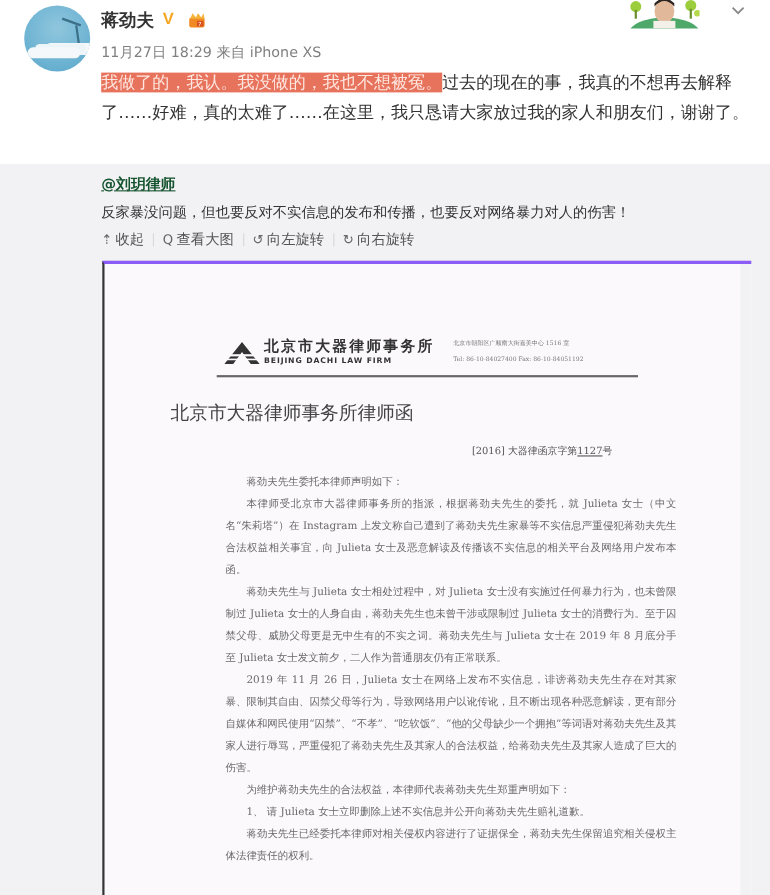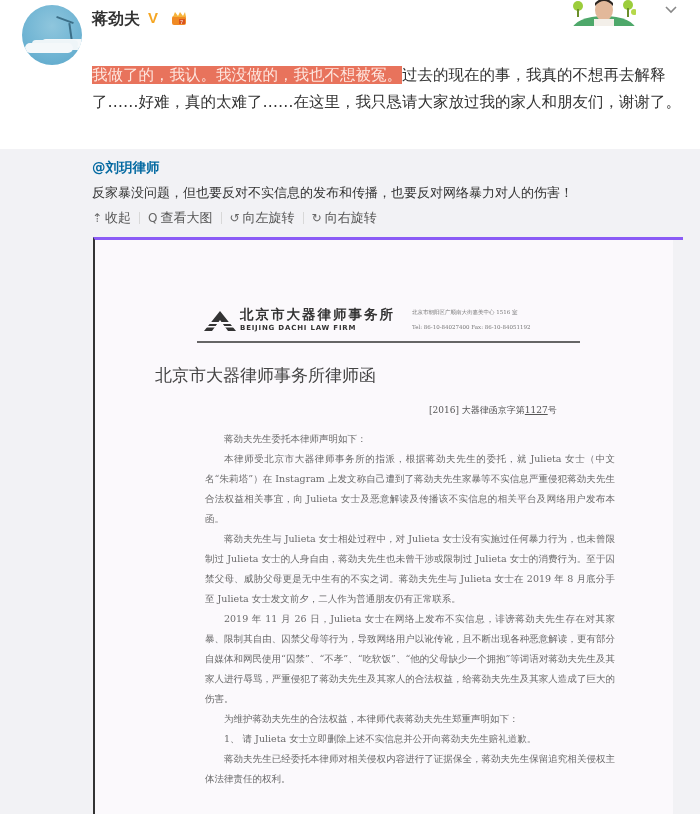--- a/index.html
+++ b/index.html
@@ -45,21 +45,21 @@
   .banner {
     position: absolute; left: 572px; top: 0; width: 64px; height: 26px;
   }
   .chevron {
     position: absolute; left: 664px; top: 3px; width: 14px; height: 14px;
   }
 
   
   .repost { position: absolute; left: 0; top: 149px; width: 700px; height: 665px; background: #f2f2f5; }
   .repost-author {
-    position: absolute; left: 92px; top: 10px; font-size: 13.5px; color: #0369a1; font-weight: bold;
+    position: absolute; left: 92px; top: 10px; font-size: 13.5px; color: #14532d; font-weight: bold; text-decoration: underline;
   }
   .repost-text {
     position: absolute; left: 92px; top: 35px; font-size: 13px; color: #333;
   }
   .toolbar {
     position: absolute; left: 92px; top: 60px; height: 18px; display: flex; align-items: center;
     font-size: 13px; color: #555;
   }
   .tool { display: flex; align-items: center; cursor: pointer; }
   .tool .ic { font-size: 12px; margin-right: 3px; color: #666; }
@@ -105,20 +105,25 @@
 
   <span class="username">蒋劲夫</span>
   <span class="vbadge">V</span>
   <svg class="crown" viewBox="0 0 16 15">
     <rect x="1" y="5" width="14" height="9" rx="2" fill="#f08a24"></rect>
     <path d="M2 6 L4 1 L7 5 L9 1 L12 5 L14 1 L15 6 Z" fill="#f6b33a"></path>
     <rect x="8" y="8" width="6" height="5" fill="#d9531e"></rect>
     <text x="9" y="12.5" font-size="5" fill="#fff" font-family="DejaVu Sans, sans-serif">7</text>
   </svg>
 
+  <div class="meta">
+    <span>11月27日 18:29</span>
+    <span>来自</span>
+    <span>iPhone XS</span>
+  </div>
 
   <div class="post-text"><span class="hl">我做了的，我认。我没做的，我也不想被冤。</span><span>过去的现在的事，我真的不想再去解释了……好难，真的太难了……在这里，我只恳请大家放过我的家人和朋友们，谢谢了。</span></div>
 
   <svg class="banner" viewBox="0 0 64 26">
     <ellipse cx="32" cy="30" rx="32" ry="14" fill="#4ea86a"></ellipse>
     <circle cx="6" cy="6" r="5" fill="#9ccd3c"></circle>
       <rect x="5" y="9" width="2" height="8" fill="#6b8f2a"></rect>
     <circle cx="56" cy="5" r="5" fill="#9ccd3c"></circle>
       <rect x="55" y="8" width="2" height="9" fill="#6b8f2a"></rect>
     <circle cx="62" cy="12" r="3" fill="#b6d84a"></circle>

